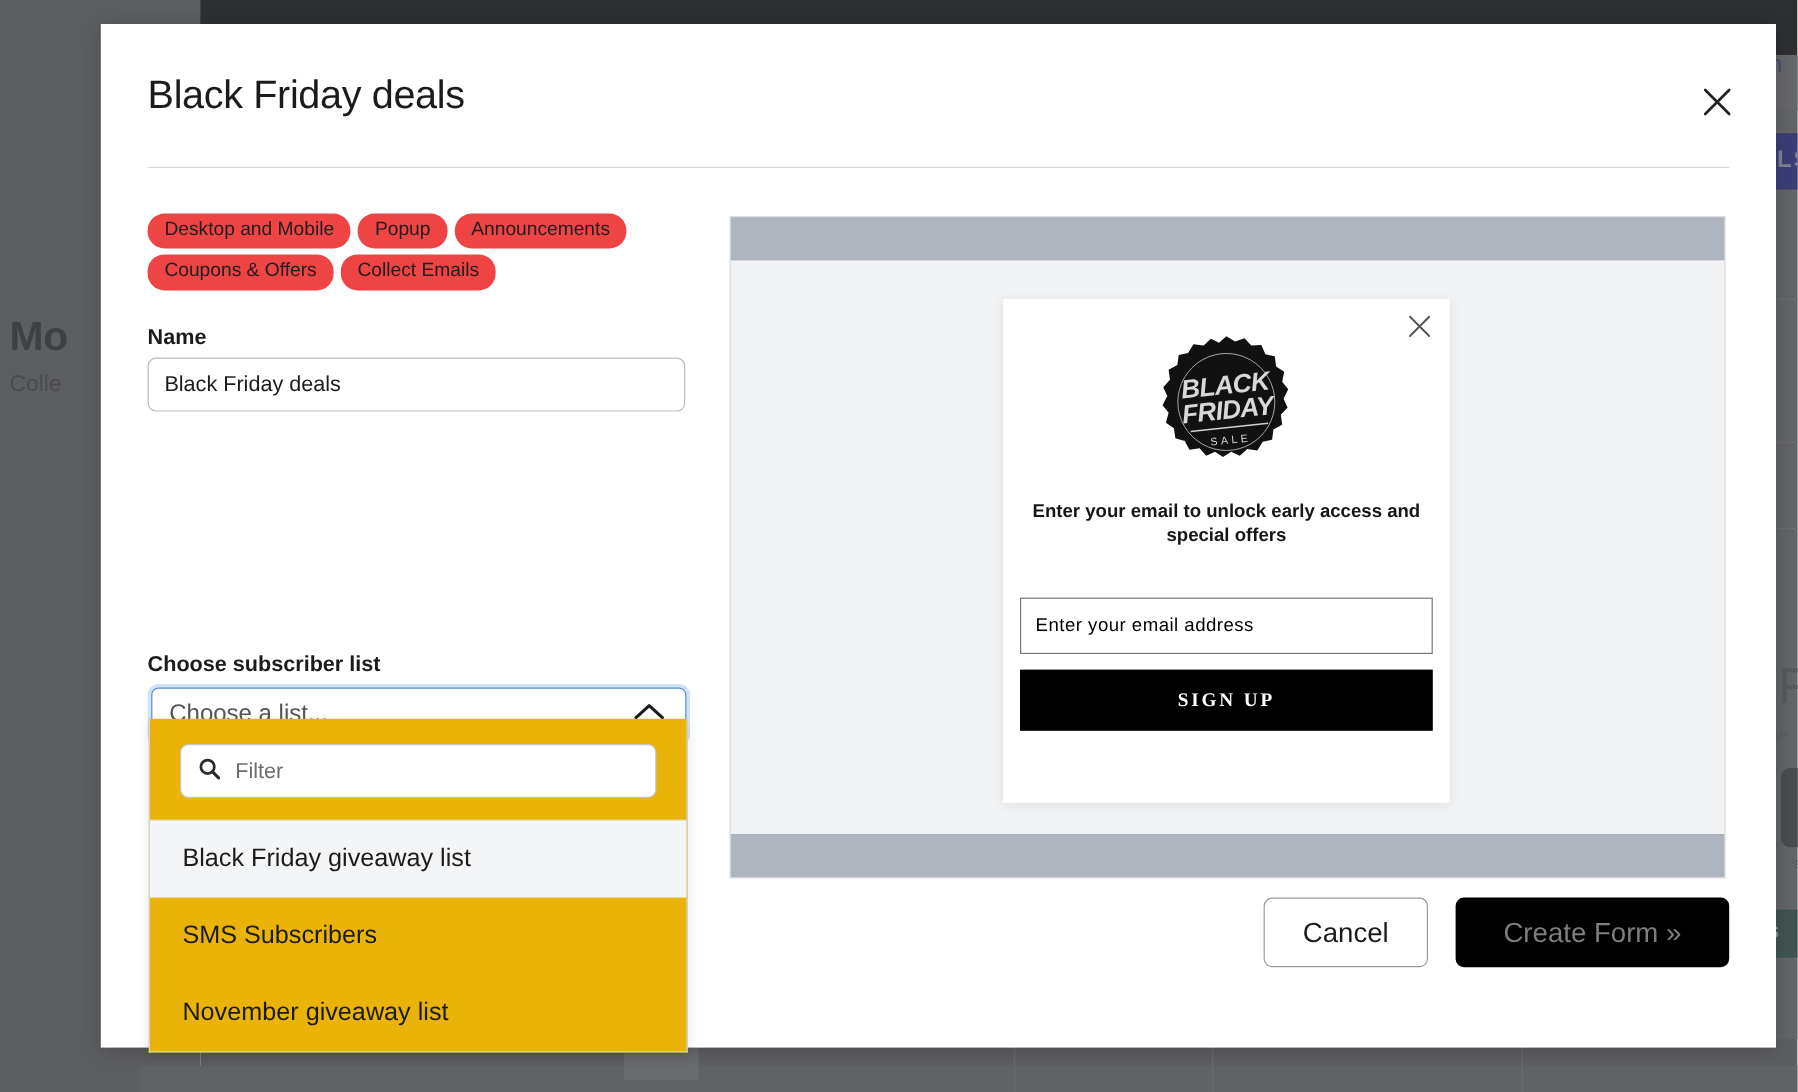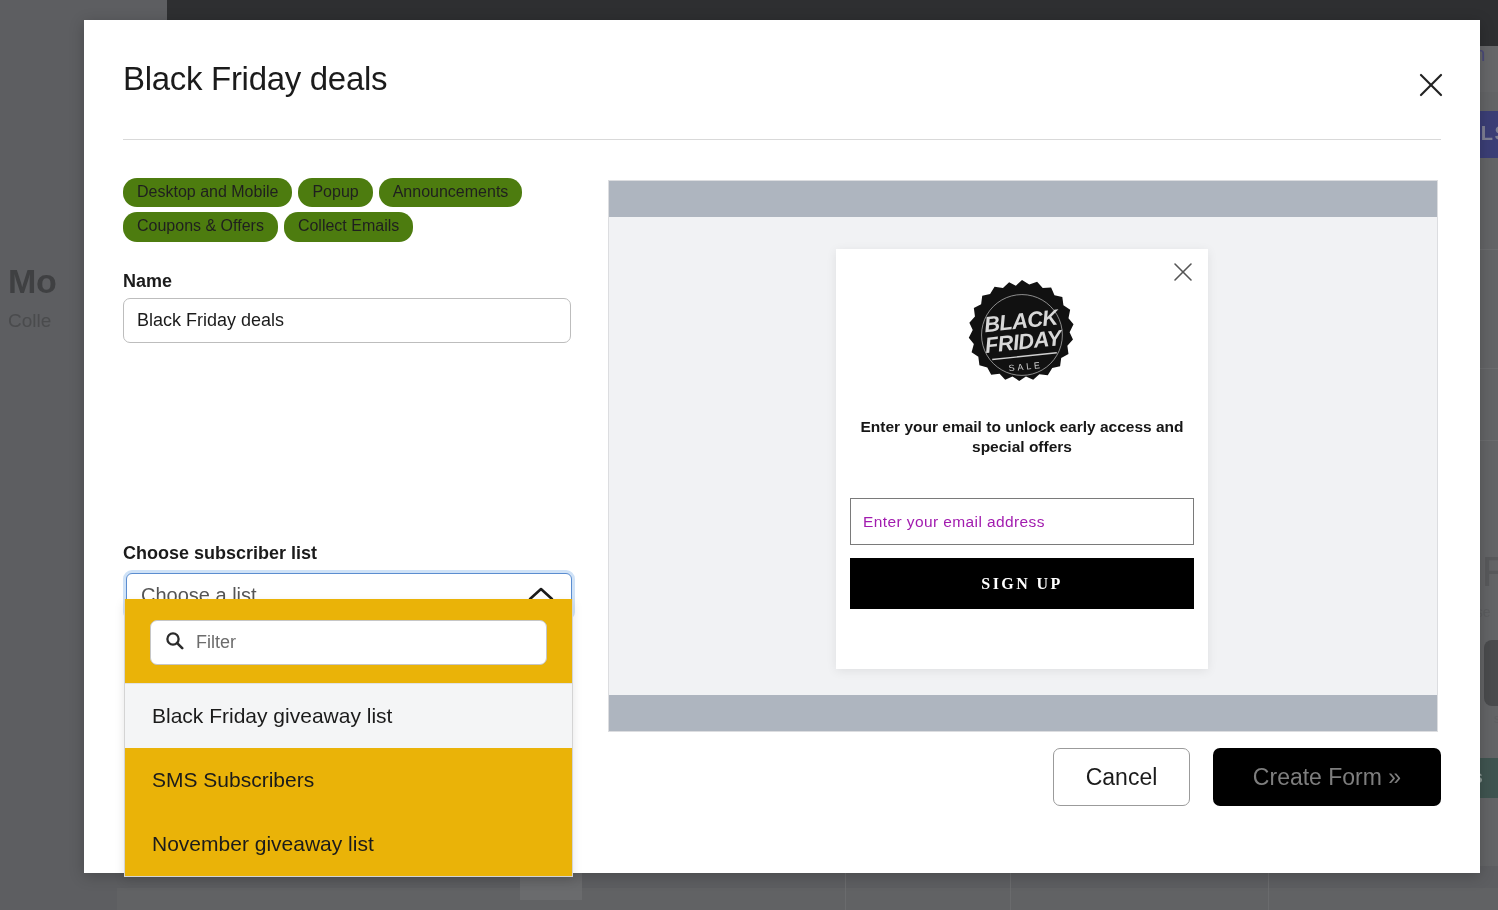--- a/index.html
+++ b/index.html
@@ -132,21 +132,21 @@
   .modal-divider {
     position: absolute; left: 39px; right: 39px; top: 119px;
     height: 1px; background: #d9d9d9;
   }
 
   
   .left-col { position: absolute; left: 39px; top: 158px; width: 452px; }
 
   .tag-wrap { display: flex; flex-wrap: wrap; gap: 5px 6px; width: 430px; }
   .tag {
-    background: #4d7c0f;
+    background: #ef4444;
     border-radius: 14px;
     padding: 5px 14px 6px 14px;
     font-size: 16px;
     color: #1f1f1f;
     line-height: 1.15;
     white-space: nowrap;
   }
 
   .field-label {
     font-size: 18px; font-weight: bold; color: #1b1b1b;
@@ -238,21 +238,21 @@
     text-align: center;
     font-size: 15.5px; font-weight: bold; color: #161616;
     line-height: 1.32;
   }
   .popup-email {
     position: absolute; left: 14px; top: 249px;
     width: 344px; height: 47px;
     border: 1px solid #7a7a7a;
     display: flex; align-items: center;
     padding: 16px 12px;
-    font-size: 15.5px; color: #a21caf;
+    font-size: 15.5px; color: #000000;
     letter-spacing: 0.4px;
     background: #fff;
   }
   .popup-signup {
     position: absolute; left: 14px; top: 309px;
     width: 344px; height: 51px;
     background: #000000;
     color: #ffffff;
     display: flex; align-items: center; justify-content: center;
     font-size: 16px; font-weight: bold; letter-spacing: 2.4px;

